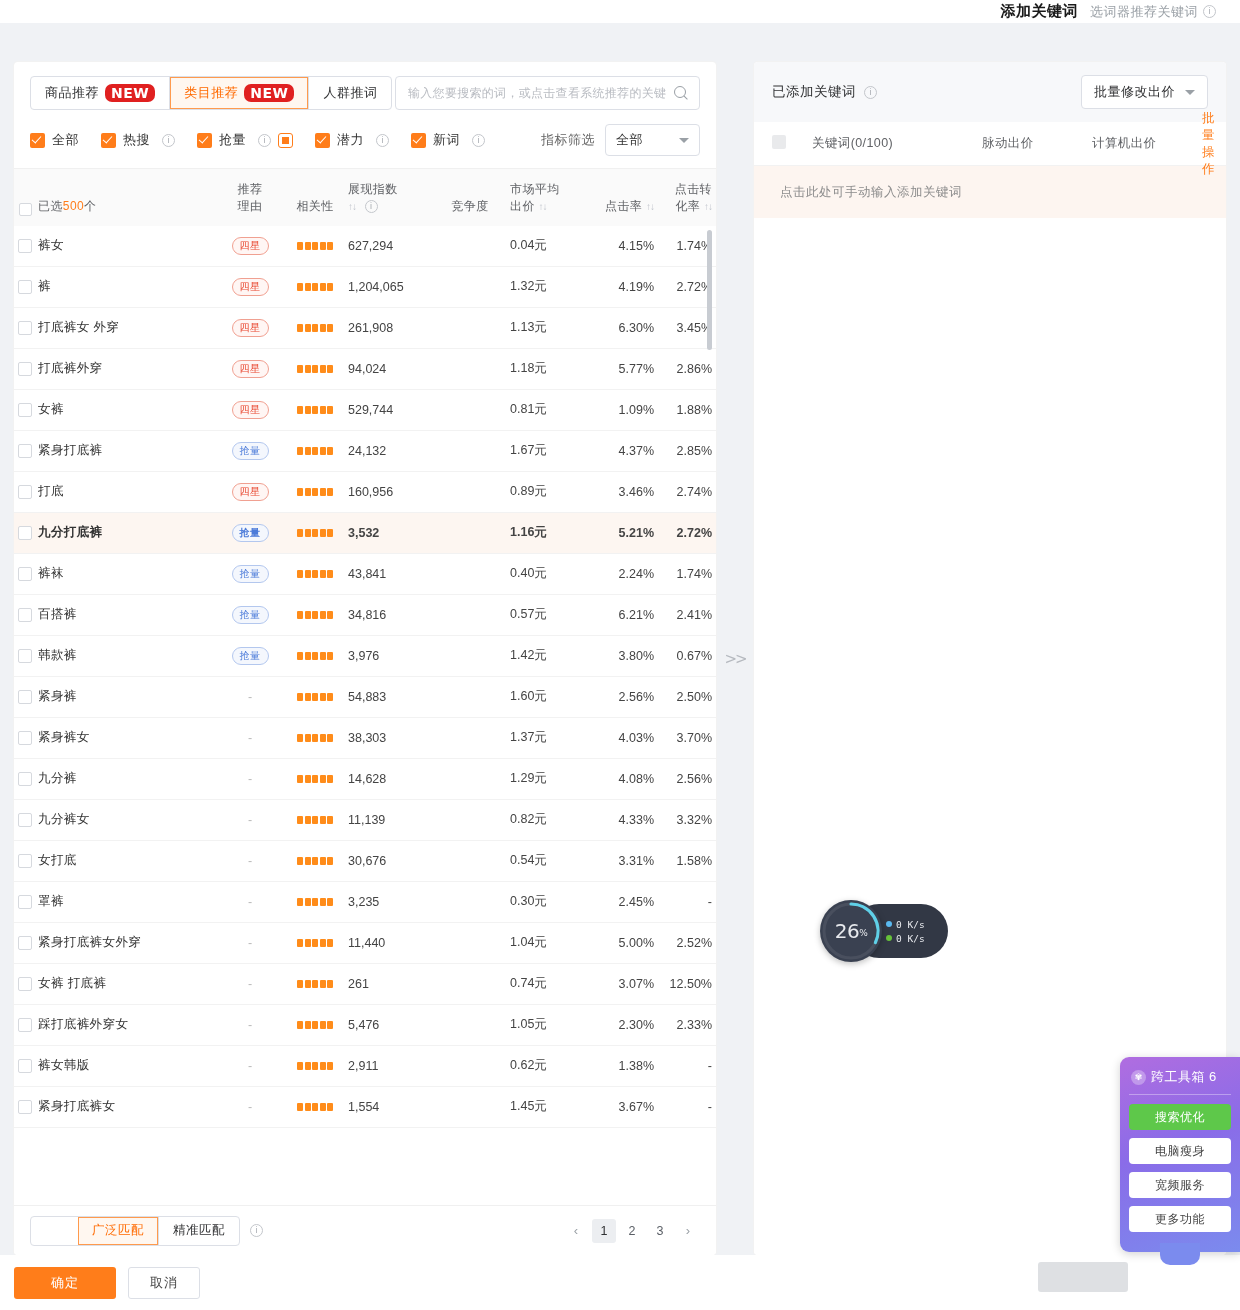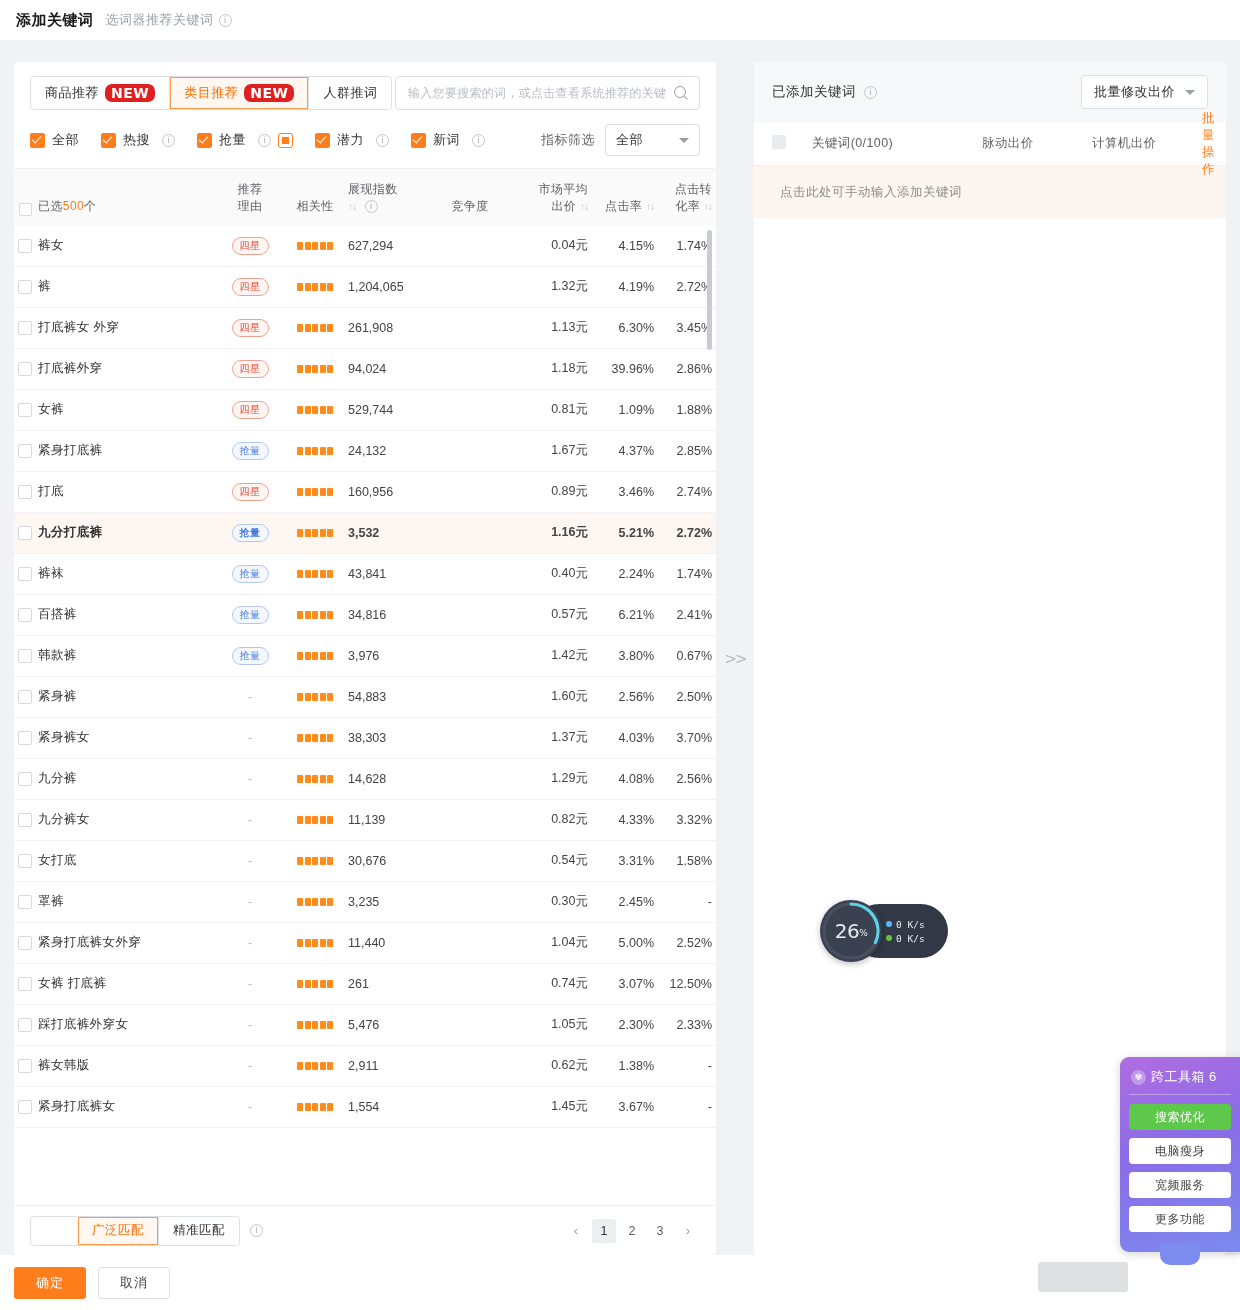--- a/index.html
+++ b/index.html
@@ -10,23 +10,24 @@
     font-family: "Liberation Sans", "DejaVu Sans", sans-serif;
     font-size: 13px;
     color: #333;
     position: relative;
     overflow: hidden;
   }
   .blur { filter: blur(0.55px); }
 
   
   .dlg-header {
-    height: 40px; background:#ffffff;
-    display:flex; align-items:center; padding:0 16px;
+    height: 23px; background:#ffffff;
+    display:flex; align-items:center; padding:0 24px;
     position:relative;
+    justify-content:flex-end;
   }
   .dlg-title { font-size:15px; font-weight:bold; color:#1a1a1a; letter-spacing:.5px; }
   .dlg-sub { font-size:13px; color:#9aa0a6; margin-left:12px; letter-spacing:.5px; }
   .info-i {
     display:inline-block; width:13px; height:13px; border-radius:50%;
     border:1px solid #c3c6cb; color:#a8acb2; font-size:9px; line-height:11px;
     text-align:center; margin-left:5px; vertical-align:1px; font-style:normal;
   }
   .close-x {
     position:absolute; right:20px; top:11px; width:18px; height:18px;
@@ -114,21 +115,21 @@
     display:flex; align-items:flex-end; background:#fafafa;
     padding:12px 0 10px 0; border-top:1px solid #f0f0f0;
   }
   .th { font-size:12px; color:#606266; line-height:1.45; letter-spacing:.4px; }
   .c-chk  { width:22px; flex:0 0 22px; display:flex; justify-content:center; align-items:center;}
   .c-kw   { flex:0 0 182px; padding-left:2px; }
   .c-rec  { flex:0 0 64px; text-align:center; }
   .c-rel  { flex:0 0 66px; text-align:center; }
   .c-exp  { flex:0 0 82px; text-align:left; }
   .c-comp { flex:0 0 80px; text-align:center; }
-  .c-bid  { flex:0 0 78px; text-align:right; }
+  .c-bid  { flex:0 0 78px; text-align:left; }
   .c-ctr  { flex:0 0 66px; text-align:right; }
   .c-cvr  { flex:0 0 62px; text-align:right; padding-right:4px;}
   .hdr-chk {
     width:13px;height:13px;border:1px solid #d6d9de;border-radius:2px;background:#fff;
   }
   .num-orange { color:#ff7d1a;margin-top:24px; }
   .sortico { color:#c0c4cc; font-size:10px; letter-spacing:-1px; }
 
   .tbody { flex:1; overflow:hidden; position:relative; }
   .row {
@@ -209,21 +210,21 @@
   }
   .rc-fill { flex:1; background:#fff; }
 
   
   .dlg-footer {
     position:absolute; left:0; right:0; bottom:0; height:55px; background:#fff;
     display:flex; align-items:center; padding:0 14px; gap:12px;
   }
   .btn-primary {
     background:#ff7d1a; color:#fff; border:none; border-radius:3px;
-    height:32px; padding:0 22px; font-size:13px; cursor:pointer;
+    height:32px; padding:0 37px; font-size:13px; cursor:pointer;
     font-family:inherit; letter-spacing:1px;
   }
   .btn-default {
     background:#fff; color:#444; border:1px solid #dcdfe6; border-radius:3px;
     height:32px; padding:0 21px; font-size:13px; cursor:pointer;
     font-family:inherit; letter-spacing:1px;
   }
 
   
   .perf-widget {
@@ -449,21 +450,21 @@
           <div class="c-rel"><span class="relbars">
               <i></i>
               <i></i>
               <i></i>
               <i></i>
               <i></i>
             </span></div>
           <div class="c-exp num">94,024</div>
           <div class="c-comp"></div>
           <div class="c-bid num blur">1.18元</div>
-          <div class="c-ctr num">39.96%</div>
+          <div class="c-ctr num">5.77%</div>
           <div class="c-cvr num">2.86%</div>
         </div>
         <div class="row">
           <div class="c-chk">
             <span class="rowchk"></span>
           </div>
           <div class="c-kw"><span class="kwtext blur">女裤</span></div>
           <div class="c-rec"><span class="badge blur red">四星</span></div>
           <div class="c-rel"><span class="relbars">
               <i></i>

